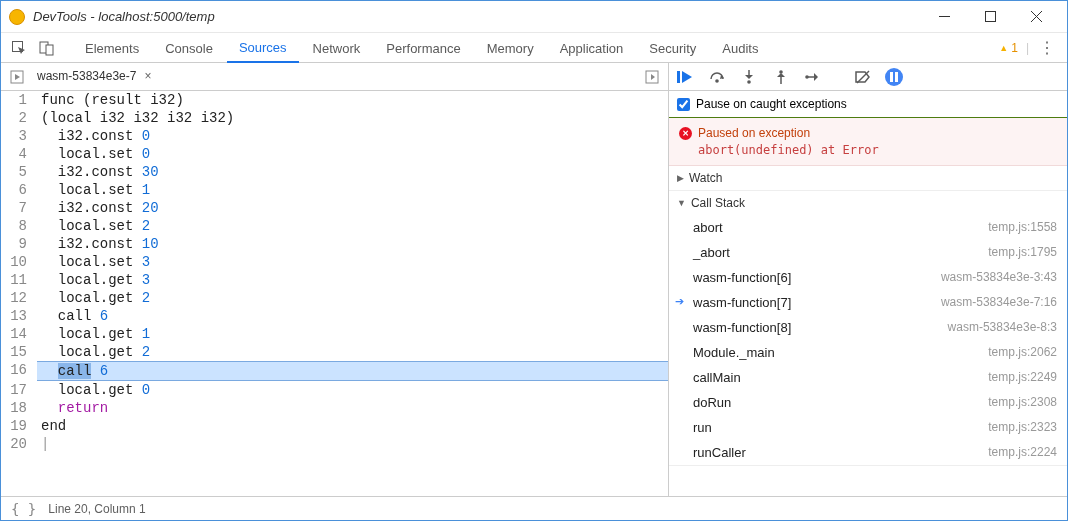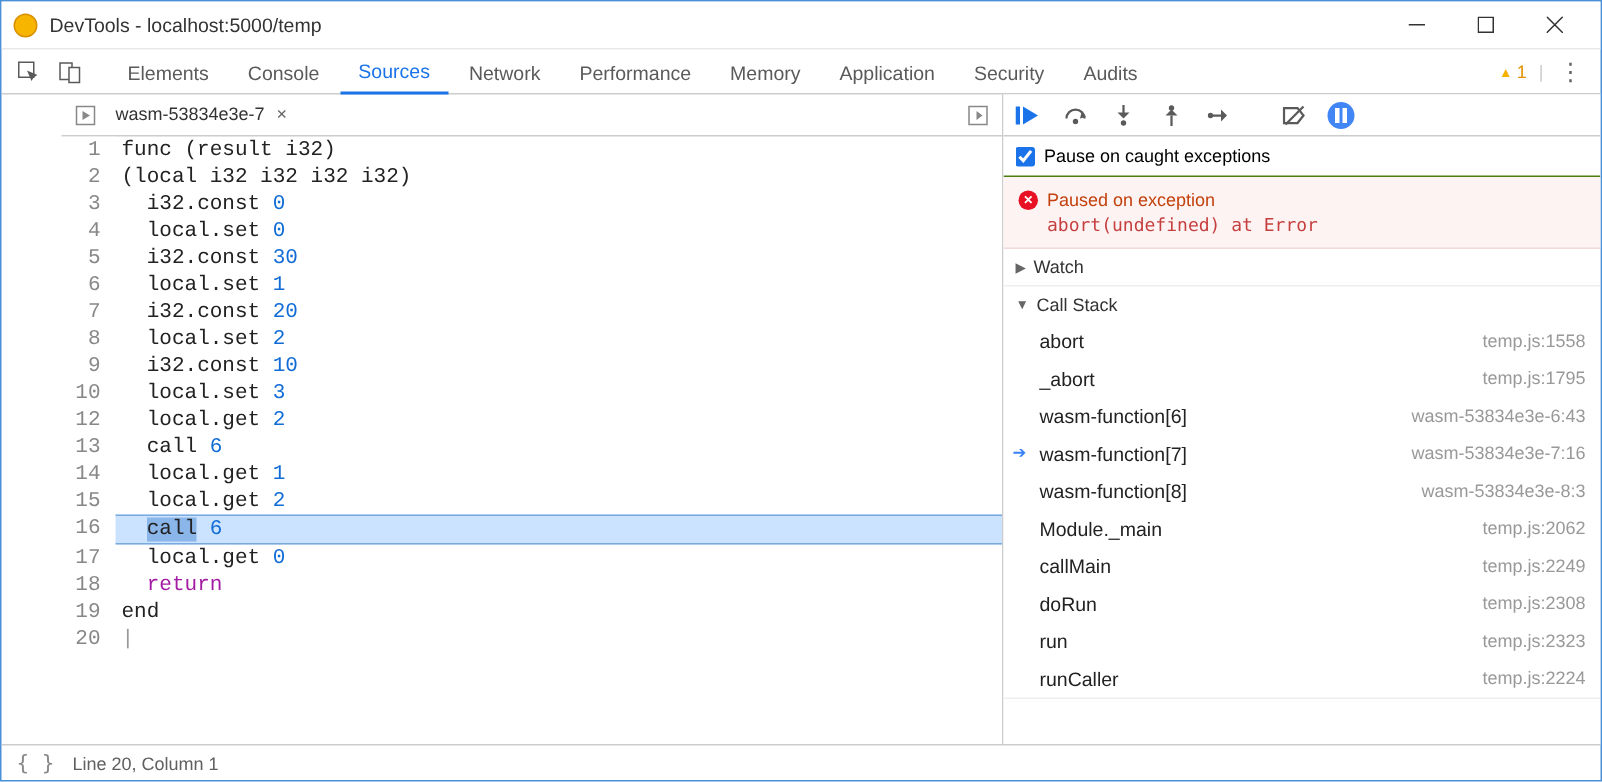--- a/index.html
+++ b/index.html
@@ -20,21 +20,21 @@
   background: #fff;
   border-bottom: 1px solid #e8e8e8;
 }
 .titlebar-icon {
   width: 16px; height: 16px;
   border-radius: 50%;
   background: #f7b500;
   border: 1px solid #d89000;
   margin-right: 8px;
 }
-.titlebar-title { font-size: 13px; color: #333; flex: 1; }
+.titlebar-title { font-size: 13px; color: #333; flex: 1; font-style: italic; }
 .win-controls { display: flex; gap: 0; }
 .win-btn {
   width: 46px; height: 30px;
   display: flex; align-items: center; justify-content: center;
   cursor: pointer; color: #333;
 }
 .win-btn svg { width: 11px; height: 11px; }
 
 .tabbar {
   height: 30px;
@@ -64,21 +64,20 @@
 .tabbar-right { display: flex; align-items: center; gap: 8px; margin-left: auto; padding-right: 6px;}
 .warn-count { color: #e59100; font-size: 12px; display: flex; align-items:center; gap:3px;}
 .warn-count::before {
   content: "▲"; font-size: 9px; color: #f6b100;
 }
 .kebab { width: 20px; text-align: center; color: #666; cursor: pointer; font-size: 16px; }
 
 .workspace {
   display: flex;
   height: calc(100% - 62px - 24px);
-  padding-left: 40px;
 }
 .editor-pane {
   flex: 1;
   display: flex; flex-direction: column;
   border-right: 1px solid #ccc;
   min-width: 0;
 }
 .editor-filebar {
   height: 28px;
   display: flex; align-items: center;
@@ -324,20 +323,24 @@
         </div>
         <div class="code-row">
           <div class="gutter">9</div>
           <div class="code-line">  <span class="tk-kw">i32.const </span><span class="tk-num">10</span></div>
         </div>
         <div class="code-row">
           <div class="gutter">10</div>
           <div class="code-line">  <span class="tk-kw">local.set </span><span class="tk-num">3</span></div>
         </div>
         <div class="code-row">
+          <div class="gutter">11</div>
+          <div class="code-line">  <span class="tk-kw">local.get </span><span class="tk-num">3</span></div>
+        </div>
+        <div class="code-row">
           <div class="gutter">12</div>
           <div class="code-line">  <span class="tk-kw">local.get </span><span class="tk-num">2</span></div>
         </div>
         <div class="code-row">
           <div class="gutter">13</div>
           <div class="code-line">  <span class="tk-kw">call </span><span class="tk-num">6</span></div>
         </div>
         <div class="code-row">
           <div class="gutter">14</div>
           <div class="code-line">  <span class="tk-kw">local.get </span><span class="tk-num">1</span></div>
@@ -441,21 +444,21 @@
             <div class="stack-item">
               <span class="fn">abort</span>
               <span class="loc">temp.js:1558</span>
             </div>
             <div class="stack-item">
               <span class="fn">_abort</span>
               <span class="loc">temp.js:1795</span>
             </div>
             <div class="stack-item">
               <span class="fn">wasm-function[6]</span>
-              <span class="loc">wasm-53834e3e-6:43</span>
+              <span class="loc">wasm-53834e3e-3:43</span>
             </div>
             <div class="stack-item current">
               <span class="fn">wasm-function[7]</span>
               <span class="loc">wasm-53834e3e-7:16</span>
             </div>
             <div class="stack-item">
               <span class="fn">wasm-function[8]</span>
               <span class="loc">wasm-53834e3e-8:3</span>
             </div>
             <div class="stack-item">

